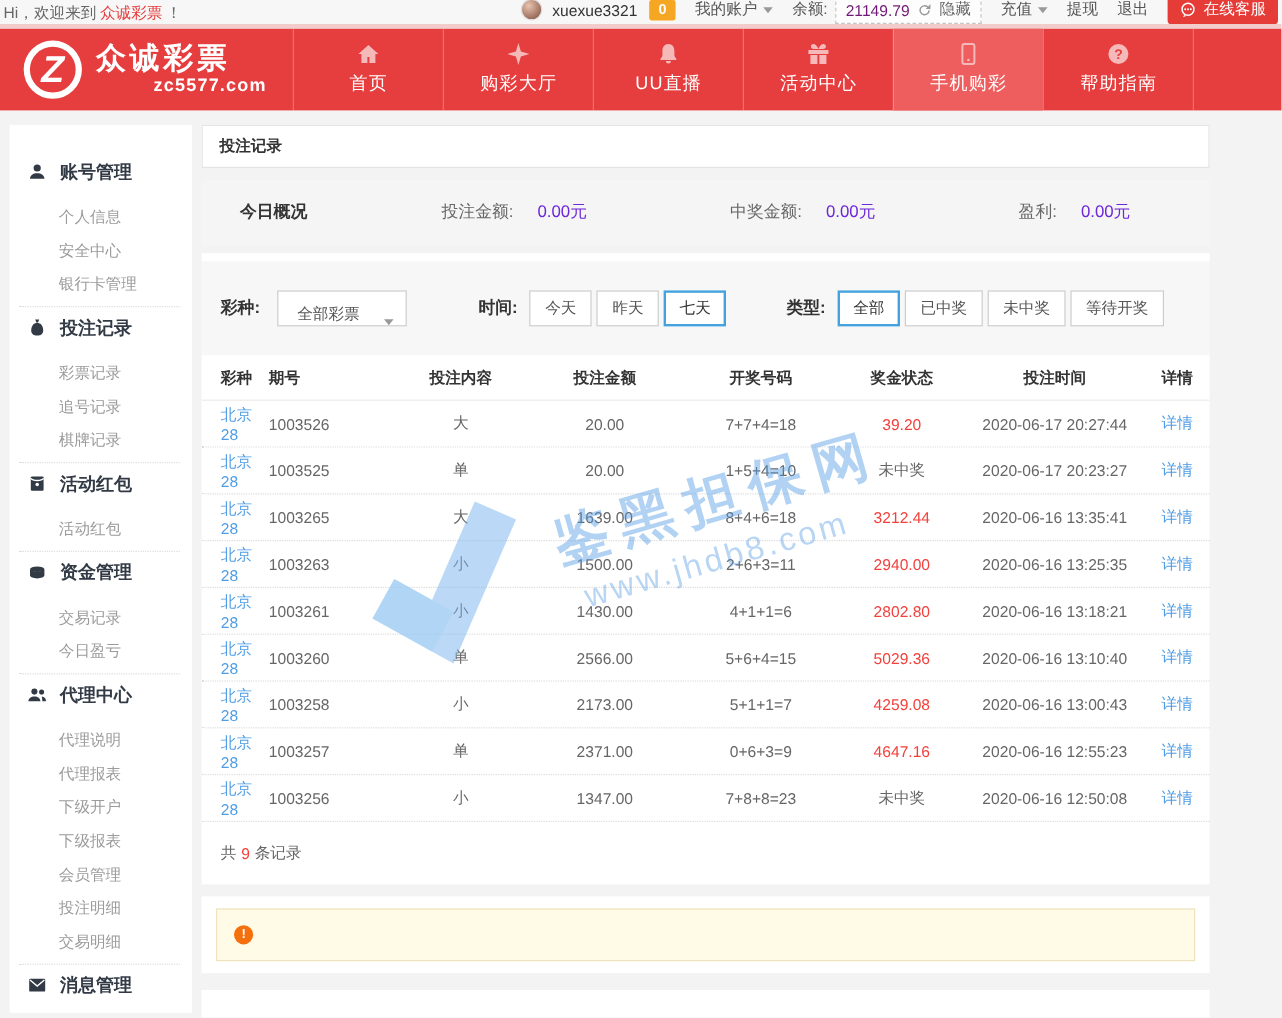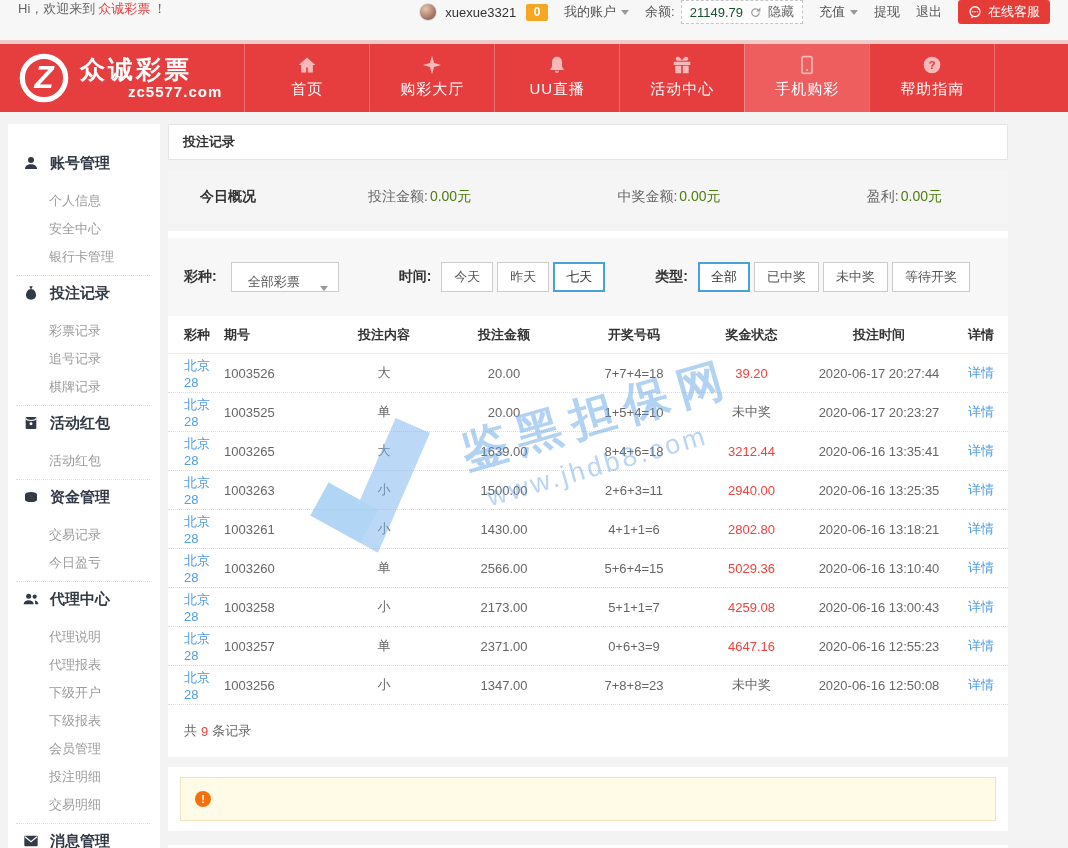--- a/index.html
+++ b/index.html
@@ -1,31 +1,31 @@
 <!DOCTYPE html>
 <html><head>
 <meta charset="utf-8">
 <style>
   * { margin:0; padding:0; box-sizing:border-box; }
   html,body { width:1068px; height:848px; overflow:hidden; }
   body { position:relative; background:#f3f3f3; font-family:"Liberation Sans","DejaVu Sans",sans-serif; }
   svg { fill:currentColor; display:block; }
 
   
-  .topbar { height:44px; background:#f7f7f7; border-bottom:4px solid #f2cbcb; display:flex; align-items:flex-start; padding:0 18px; font-size:13px; color:#666; }
+  .topbar { height:24px; background:#f7f7f7; border-bottom:4px solid #f2cbcb; display:flex; align-items:flex-end; padding:0 3px; font-size:13px; color:#666; }
   .brand-link { color:#e53e3e; margin:0 3px; cursor:pointer; text-decoration:none; }
   .topbar-right { margin-left:auto; display:flex; align-items:center; gap:16px; color:#555; }
   .avatar { width:18px; height:18px; border-radius:50%; background:radial-gradient(circle at 35% 30%, #e8c4ae, #9c6f5e 70%, #6d4c41); border:1px solid #ddd; cursor:pointer; }
   .username { color:#333; cursor:pointer; margin-left:-8px; }
   .badge { min-width:22px; height:17px; line-height:17px; text-align:center; background:#f5a623; color:#fff; font-weight:bold; border-radius:2px; font-size:12px; cursor:pointer; margin-left:-6px; }
   .tb-menu { display:flex; align-items:center; gap:5px; cursor:pointer; }
   .caret { width:0; height:0; border-left:4px solid transparent; border-right:4px solid transparent; border-top:5px solid #999; display:inline-block; }
   .bal-wrap { display:flex; align-items:center; gap:6px; }
   .bal-box { display:flex; align-items:center; gap:6px; border:1px dashed #c5c5c5; padding:2px 8px; background:#fdfdfd; }
-  .bal-value { color:#14532d; }
+  .bal-value { color:#701a75; }
   .ricon svg { width:13px; height:13px; color:#999; }
   .hide-link { color:#666; cursor:pointer; }
   .tb-link { cursor:pointer; }
   .service-btn { display:flex; align-items:center; gap:6px; background:#e63c38; color:#fff; border-radius:3px; padding:3px 10px; cursor:pointer; }
   .service-btn svg { width:14px; height:14px; }
 
   
   .navbar { height:68px; background:#e63e3e; display:flex; }
   .logo { display:flex; align-items:center; gap:10px; padding:0 22px 0 18px; min-width:230px; cursor:pointer; }
   .logo-svg { width:52px; height:52px; }
@@ -46,21 +46,21 @@
   .side-item { height:28px; line-height:28px; padding-left:41px; font-size:13px; color:#9b9b9b; cursor:pointer; }
   .side-divider { border-top:1px dotted #ddd; margin:4px 10px 3px 8px; }
   .main { width:840px; flex:none; }
 
   
   .title-box { height:36px; line-height:34px; background:#fff; border:1px solid #e5e5e5; padding-left:14px; font-size:13px; font-weight:bold; color:#333; margin-bottom:10px; }
   .summary { height:54px; background:#f5f5f5; display:flex; align-items:center; padding:0 32px; font-size:14px; margin-bottom:7px; }
   .summary-title { font-weight:bold; color:#333; }
   #summary-items { flex:1; display:flex; justify-content:space-between; margin-left:112px; padding-right:34px; }
   .summary-item { color:#666; }
-  .summary-item .val { color:#4d7c0f; margin-left:2px; }
+  .summary-item .val { color:#6d28d9; margin-left:20px; }
   .white-gap { background:#fff; height:7px; }
 
   .filter-bar { background:#f7f7f7; height:78px; display:flex; align-items:center; padding:0 16px; font-size:14px; color:#333; }
   .flabel { font-weight:bold; }
   .select { width:108px; height:30px; margin-left:14px; border:1px solid #ccc; background:#fff; display:flex; align-items:flex-end; justify-content:space-between; padding:0 10px 0 16px; font-size:13px; color:#555; cursor:pointer; }
   .gap-time { margin-left:60px; }
   .gap-type { margin-left:50px; }
   .btn-group { display:flex; gap:4px; margin-left:10px; }
   .fbtn { height:30px; padding:0 12px; background:#fff; border:1px solid #ccc; font-size:13px; color:#555; display:flex; align-items:center; cursor:pointer; }
   .fbtn.active { border:2px solid #45a2dc; padding:0 11px; color:#333; }

